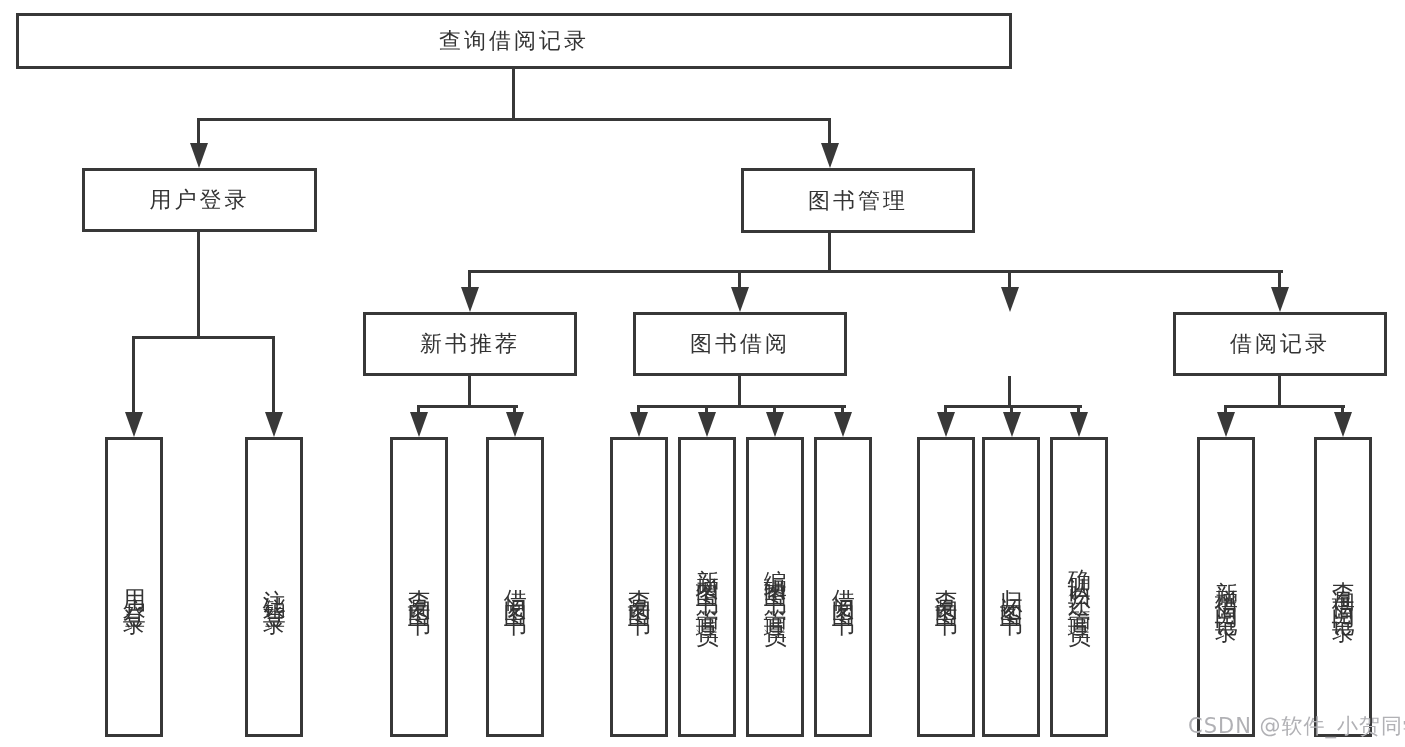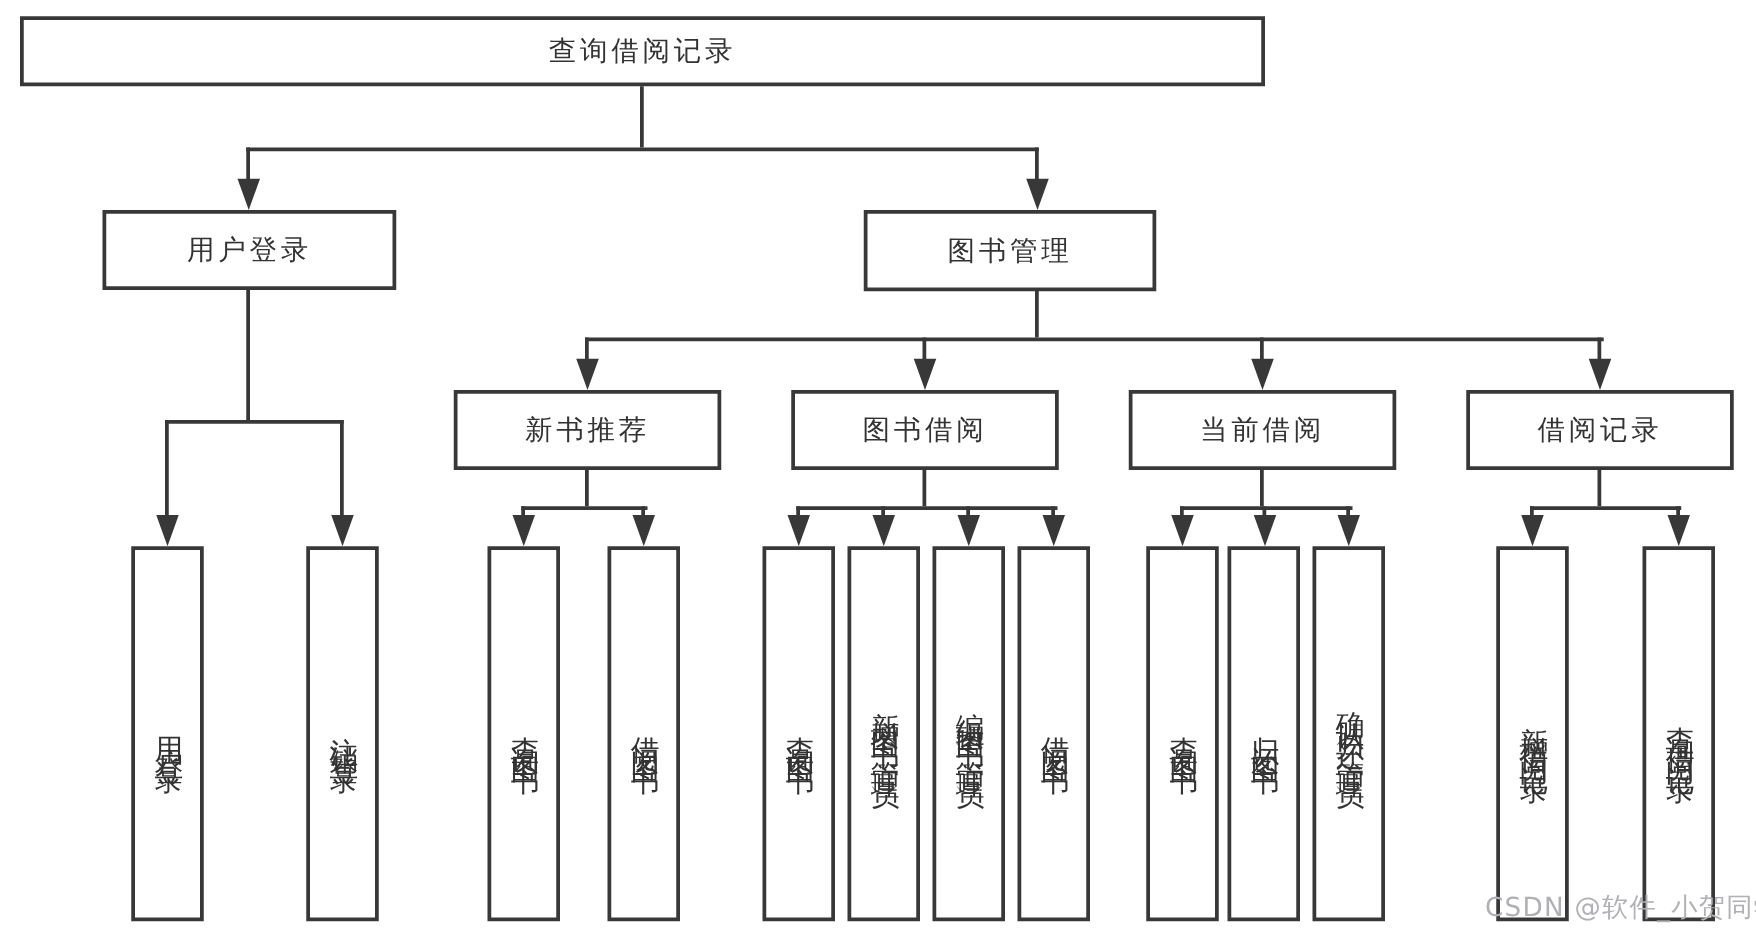--- a/index.html
+++ b/index.html
@@ -41,21 +41,21 @@
   <div class="vline" style="left:512px;top:69px;height:49px;"></div>
   <div class="hline" style="left:197px;top:118px;width:634px;"></div>
   <div class="vline" style="left:197px;top:118px;height:27px;"></div>
   <div class="arrow" style="left:190px;top:143px;"></div>
   <div class="vline" style="left:828px;top:118px;height:27px;"></div>
   <div class="arrow" style="left:821px;top:143px;"></div>
 
   <div class="box hbox" style="left:82px;top:168px;width:235px;height:64px;">
     <span>用户登录</span>
   </div>
-  <div class="box hbox" style="left:691px;top:168px;width:234px;height:65px;">
+  <div class="box hbox" style="left:741px;top:168px;width:234px;height:65px;">
     <span>图书管理</span>
   </div>
 
   <div class="vline" style="left:197px;top:232px;height:104px;"></div>
   <div class="hline" style="left:132px;top:336px;width:143px;"></div>
   <div class="vline" style="left:132px;top:336px;height:78px;"></div>
   <div class="arrow" style="left:125px;top:412px;"></div>
   <div class="vline" style="left:272px;top:336px;height:78px;"></div>
   <div class="arrow" style="left:265px;top:412px;"></div>
 
@@ -68,23 +68,20 @@
   <div class="vline" style="left:1008px;top:270px;height:19px;"></div>
   <div class="arrow" style="left:1001px;top:287px;"></div>
   <div class="vline" style="left:1278px;top:270px;height:19px;"></div>
   <div class="arrow" style="left:1271px;top:287px;"></div>
 
   <div class="box hbox" style="left:363px;top:312px;width:214px;height:64px;">
     <span>新书推荐</span>
   </div>
   <div class="box hbox" style="left:633px;top:312px;width:214px;height:64px;">
     <span>图书借阅</span>
-  </div>
-  <div class="box hbox" style="left:903px;top:312px;width:214px;height:64px;">
-    <span>当前借阅</span>
   </div>
   <div class="box hbox" style="left:1173px;top:312px;width:214px;height:64px;">
     <span>借阅记录</span>
   </div>
 
   <div class="vline" style="left:468px;top:376px;height:29px;"></div>
   <div class="hline" style="left:417px;top:405px;width:101px;"></div>
   <div class="vline" style="left:417px;top:405px;height:9px;"></div>
   <div class="arrow" style="left:410px;top:412px;"></div>
   <div class="vline" style="left:513px;top:405px;height:9px;"></div>

